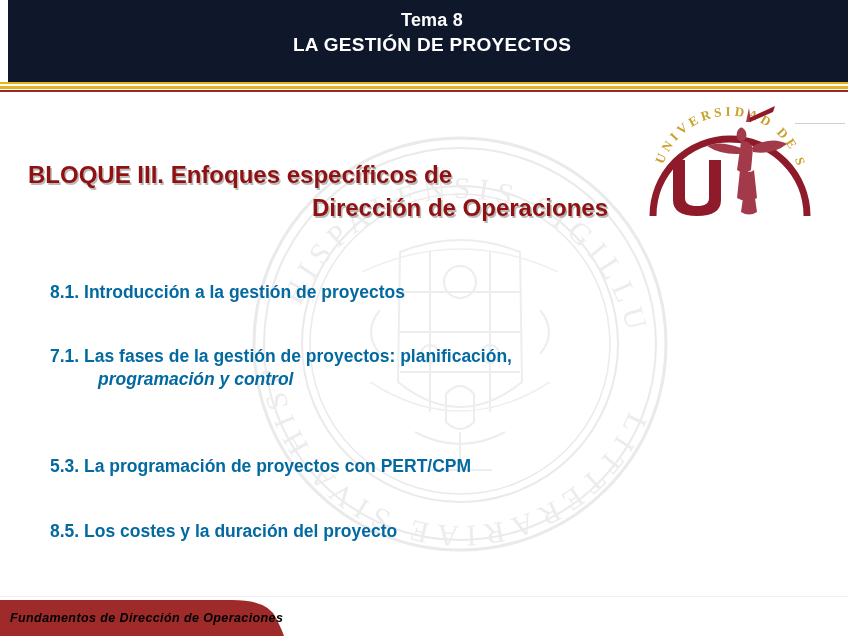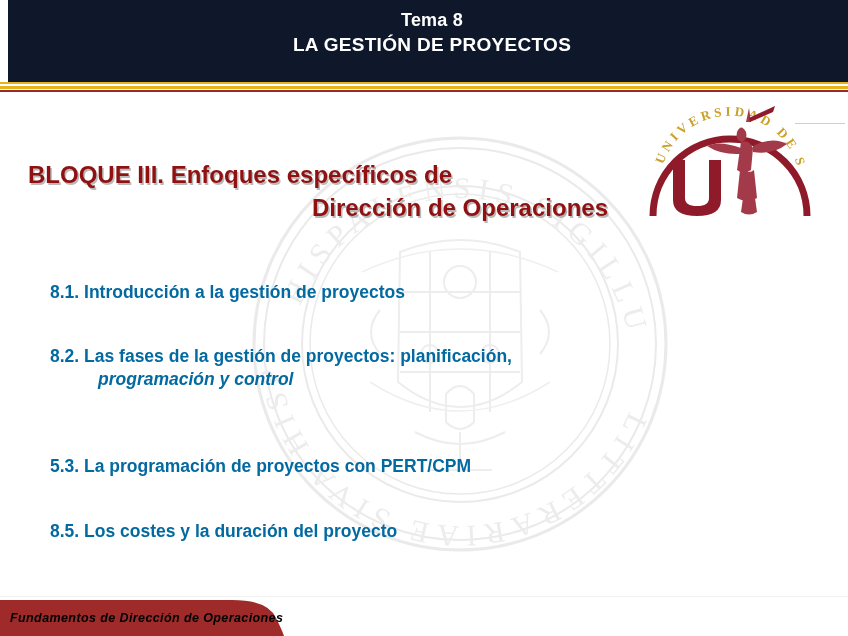--- a/index.html
+++ b/index.html
@@ -280,21 +280,21 @@
     <div class="block-title">
       <span class="l1">BLOQUE III. Enfoques específicos de</span>
       <span class="l2">Dirección de Operaciones</span>
     </div>
 
     <div class="toc">
       <div class="toc-item">
         <span>8.1. Introducción a la gestión de proyectos</span>
       </div>
       <div class="toc-item">
-        <span>8.2. Las fases de la gestión de proyectos: planificación,</span>
+        <span>7.1. Las fases de la gestión de proyectos: planificación,</span>
         <span class="cont">programación y control</span>
       </div>
       <div class="toc-item">
         <span>5.3. La programación de proyectos con PERT/CPM</span>
       </div>
       <div class="toc-item">
         <span>8.5. Los costes y la duración del proyecto</span>
       </div>
     </div>
 

